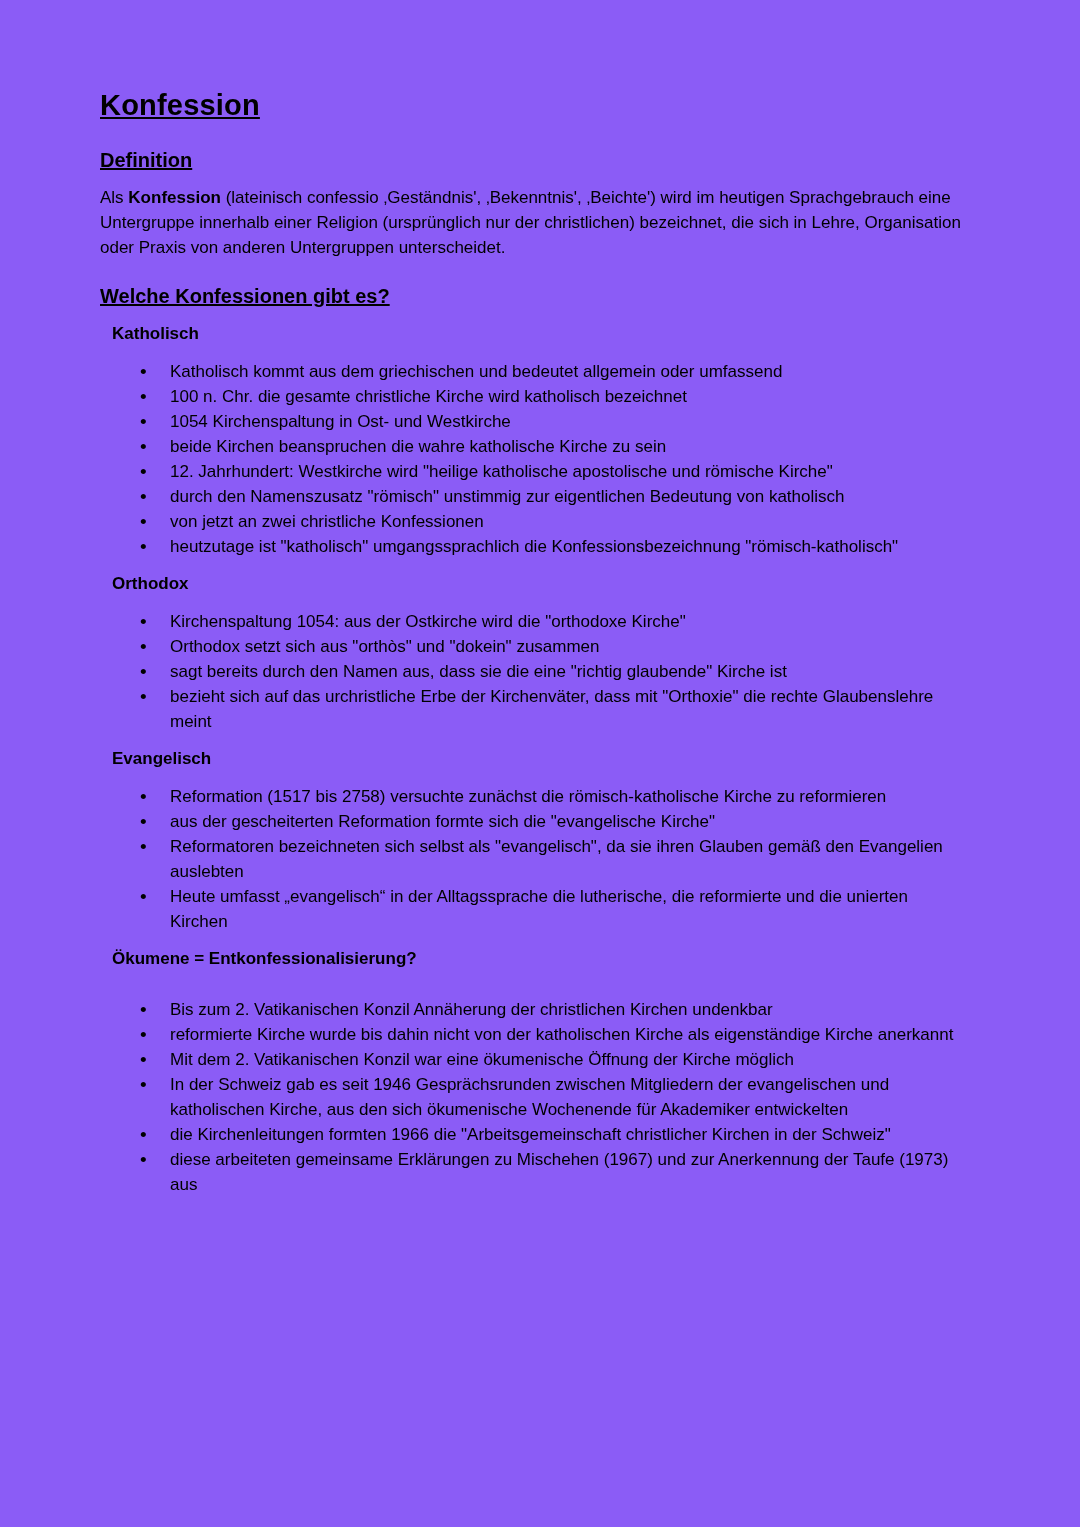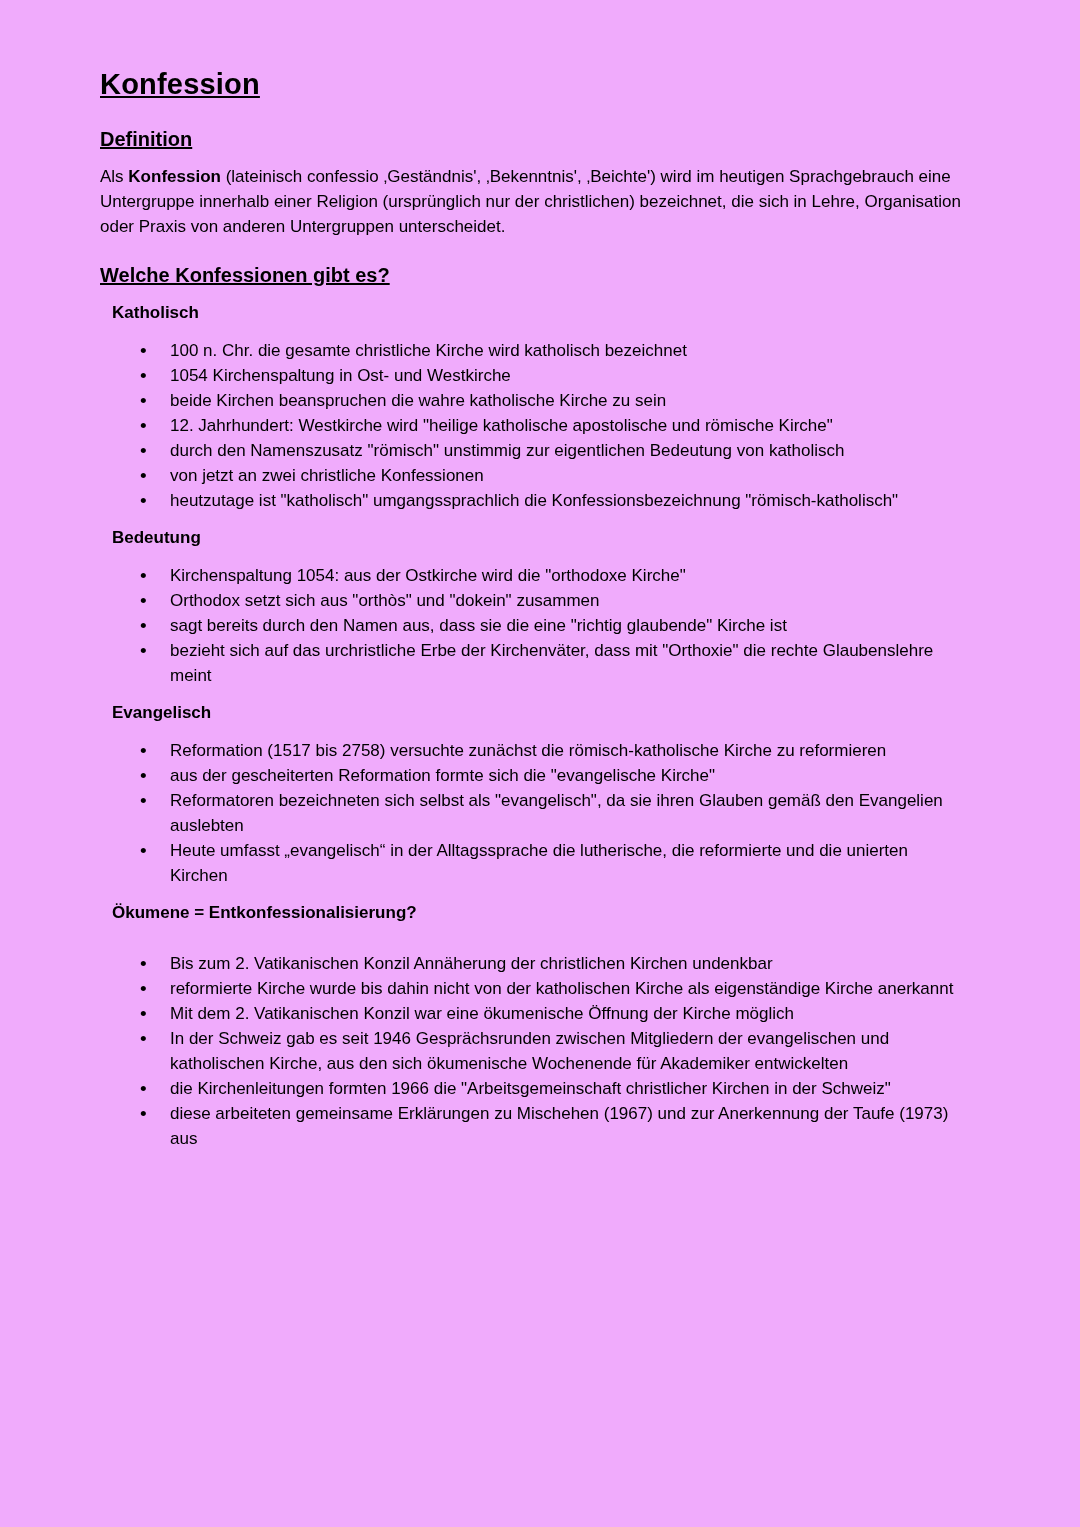--- a/index.html
+++ b/index.html
@@ -11,22 +11,22 @@
     width: 1080px;
     min-height: 1527px;
     font-family: "Liberation Sans", "DejaVu Sans", sans-serif;
     color: #000000;
     -webkit-font-smoothing: antialiased;
   }
   .page {
     box-sizing: border-box;
     width: 1080px;
     min-height: 1527px;
-    padding: 68px 112px 60px 100px;
-    background: #f0abfc;
+    padding: 89px 112px 60px 100px;
+    background: #8b5cf6;
   }
   .doc-title {
     font-size: 29px;
     font-weight: bold;
     text-decoration: underline;
     margin: 0 0 26px 0;
     letter-spacing: 0.2px;
   }
   .section-heading-underlined {
     font-size: 20px;
@@ -83,30 +83,31 @@
   <h1 class="doc-title">Konfession</h1>
 
   <h2 class="section-heading-underlined">Definition</h2>
 
   <p class="body-paragraph"><span>Als </span><strong>Konfession</strong><span> (lateinisch confessio ‚Geständnis', ‚Bekenntnis', ‚Beichte') wird im heutigen Sprachgebrauch eine Untergruppe innerhalb einer Religion (ursprünglich nur der christlichen) bezeichnet, die sich in Lehre, Organisation oder Praxis von anderen Untergruppen unterscheidet.</span></p>
 
   <h2 class="section-heading-underlined question-heading">Welche Konfessionen gibt es?</h2>
 
   <h3 class="sub-heading">Katholisch</h3>
   <ul class="bullet-list">
+      <li>Katholisch kommt aus dem griechischen und bedeutet allgemein oder umfassend</li>
       <li>100 n. Chr. die gesamte christliche Kirche wird katholisch bezeichnet</li>
       <li>1054 Kirchenspaltung in Ost- und Westkirche</li>
       <li>beide Kirchen beanspruchen die wahre katholische Kirche zu sein</li>
       <li>12. Jahrhundert: Westkirche wird "heilige katholische apostolische und römische Kirche"</li>
       <li>durch den Namenszusatz "römisch" unstimmig zur eigentlichen Bedeutung von katholisch</li>
       <li>von jetzt an zwei christliche Konfessionen</li>
       <li>heutzutage ist "katholisch" umgangssprachlich die Konfessionsbezeichnung "römisch-katholisch"</li>
     </ul>
 
-  <h3 class="sub-heading">Bedeutung</h3>
+  <h3 class="sub-heading">Orthodox</h3>
   <ul class="bullet-list">
       <li>Kirchenspaltung 1054: aus der Ostkirche wird die "orthodoxe Kirche"</li>
       <li>Orthodox setzt sich aus "orthòs" und "dokein" zusammen</li>
       <li>sagt bereits durch den Namen aus, dass sie die eine "richtig glaubende" Kirche ist</li>
       <li>bezieht sich auf das urchristliche Erbe der Kirchenväter, dass mit "Orthoxie" die rechte Glaubenslehre meint</li>
     </ul>
 
   <h3 class="sub-heading">Evangelisch</h3>
   <ul class="bullet-list">
       <li>Reformation (1517 bis 2758) versuchte zunächst die römisch-katholische Kirche zu reformieren</li>

